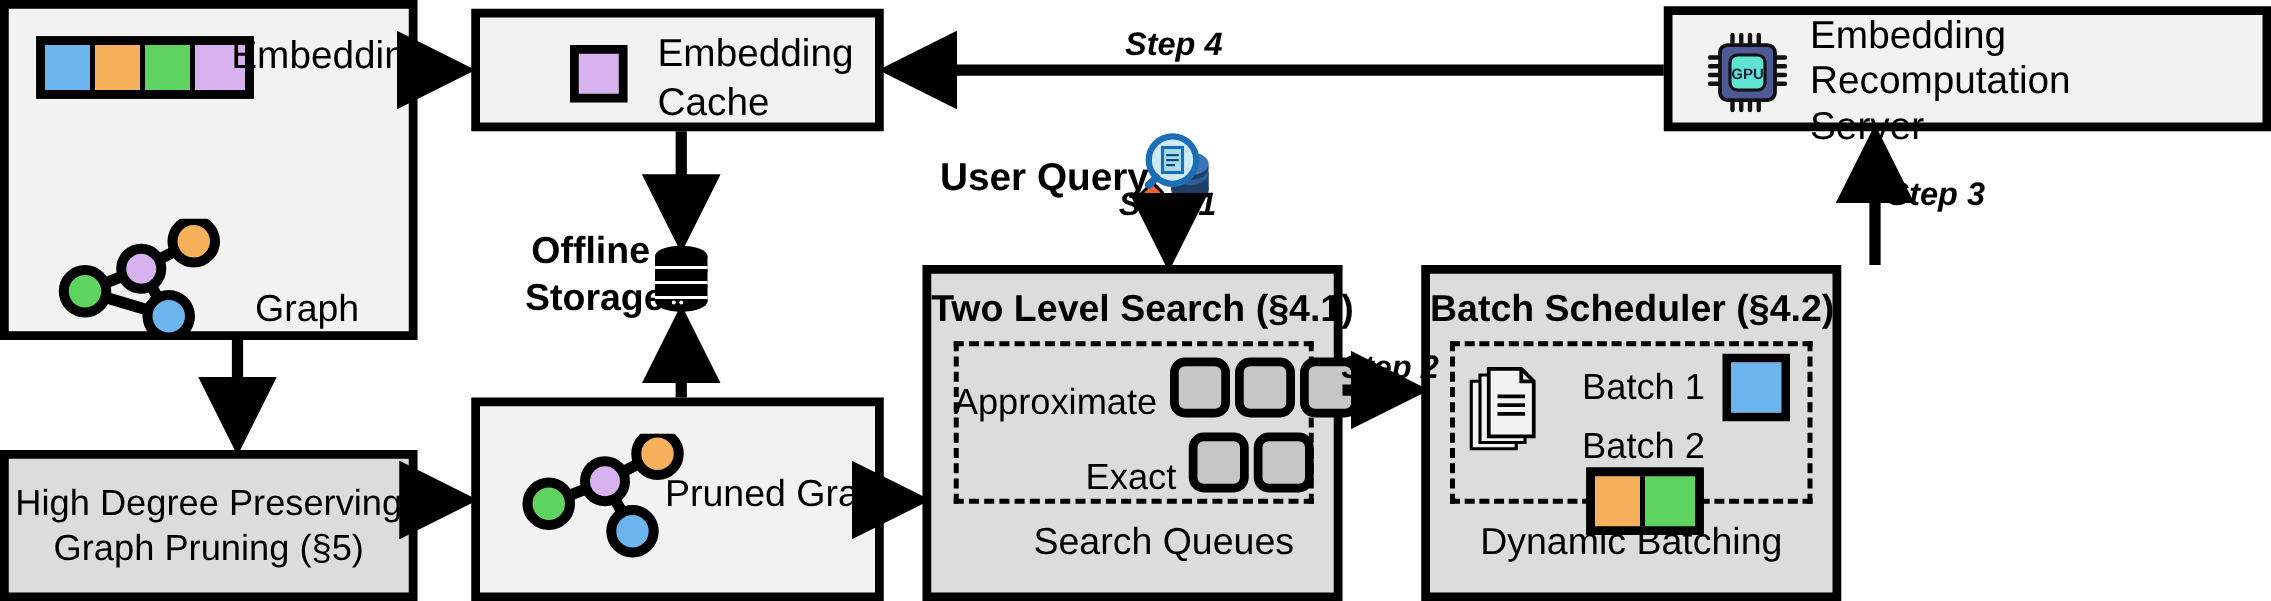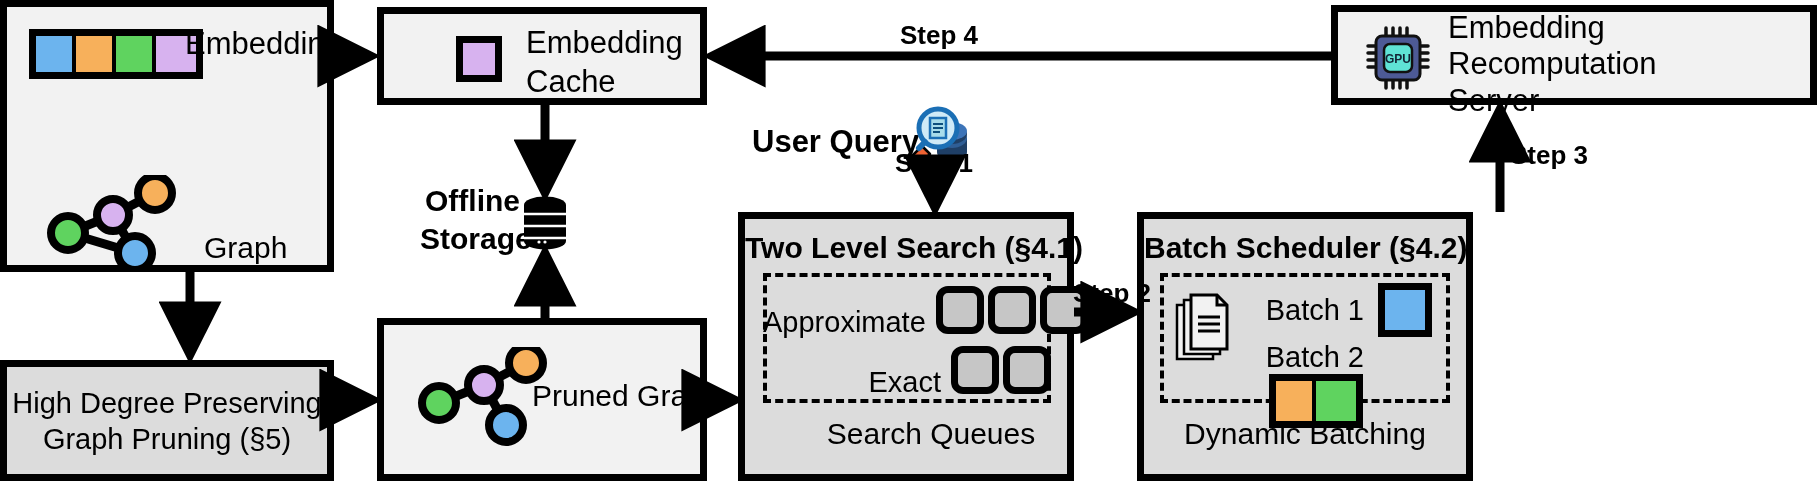--- a/index.html
+++ b/index.html
@@ -98,21 +98,21 @@
   .batch-label { font-size:29px; width:124px; text-align:right; padding-right:14px; }
   .swatch-group { display:flex; border:7px solid #000; background:#000; }
   .swatch-group .sw { width:40px; height:40px; border-right:4px solid #000; }
   .swatch-group .sw:last-child { border-right:none; }
   #dynamic-label { left:0; top:198px; width:322px; text-align:center; font-size:30px; }
 
   
   #recomp-box { left:1331px; top:5px; width:486px; height:100px; display:block; }
   #gpu-icon { position:absolute; left:28px; top:14px; width:64px; height:64px; }
   #recomp-text { left:110px; top:-2px; font-size:31px; line-height:1.17; }
-  .step-lbl { position:absolute; font-size:26px; font-weight:bold; white-space:nowrap; }
+  .step-lbl { position:absolute; font-size:26px; font-weight:bold; white-space:nowrap;font-style:italic; }
 
   svg.arrow { position:absolute; overflow:visible; }
 </style>
 </head>
 <body>
 
 <div id="stage">
 
   <div class="box" id="ann-index">
     <div id="embedding-strip">

